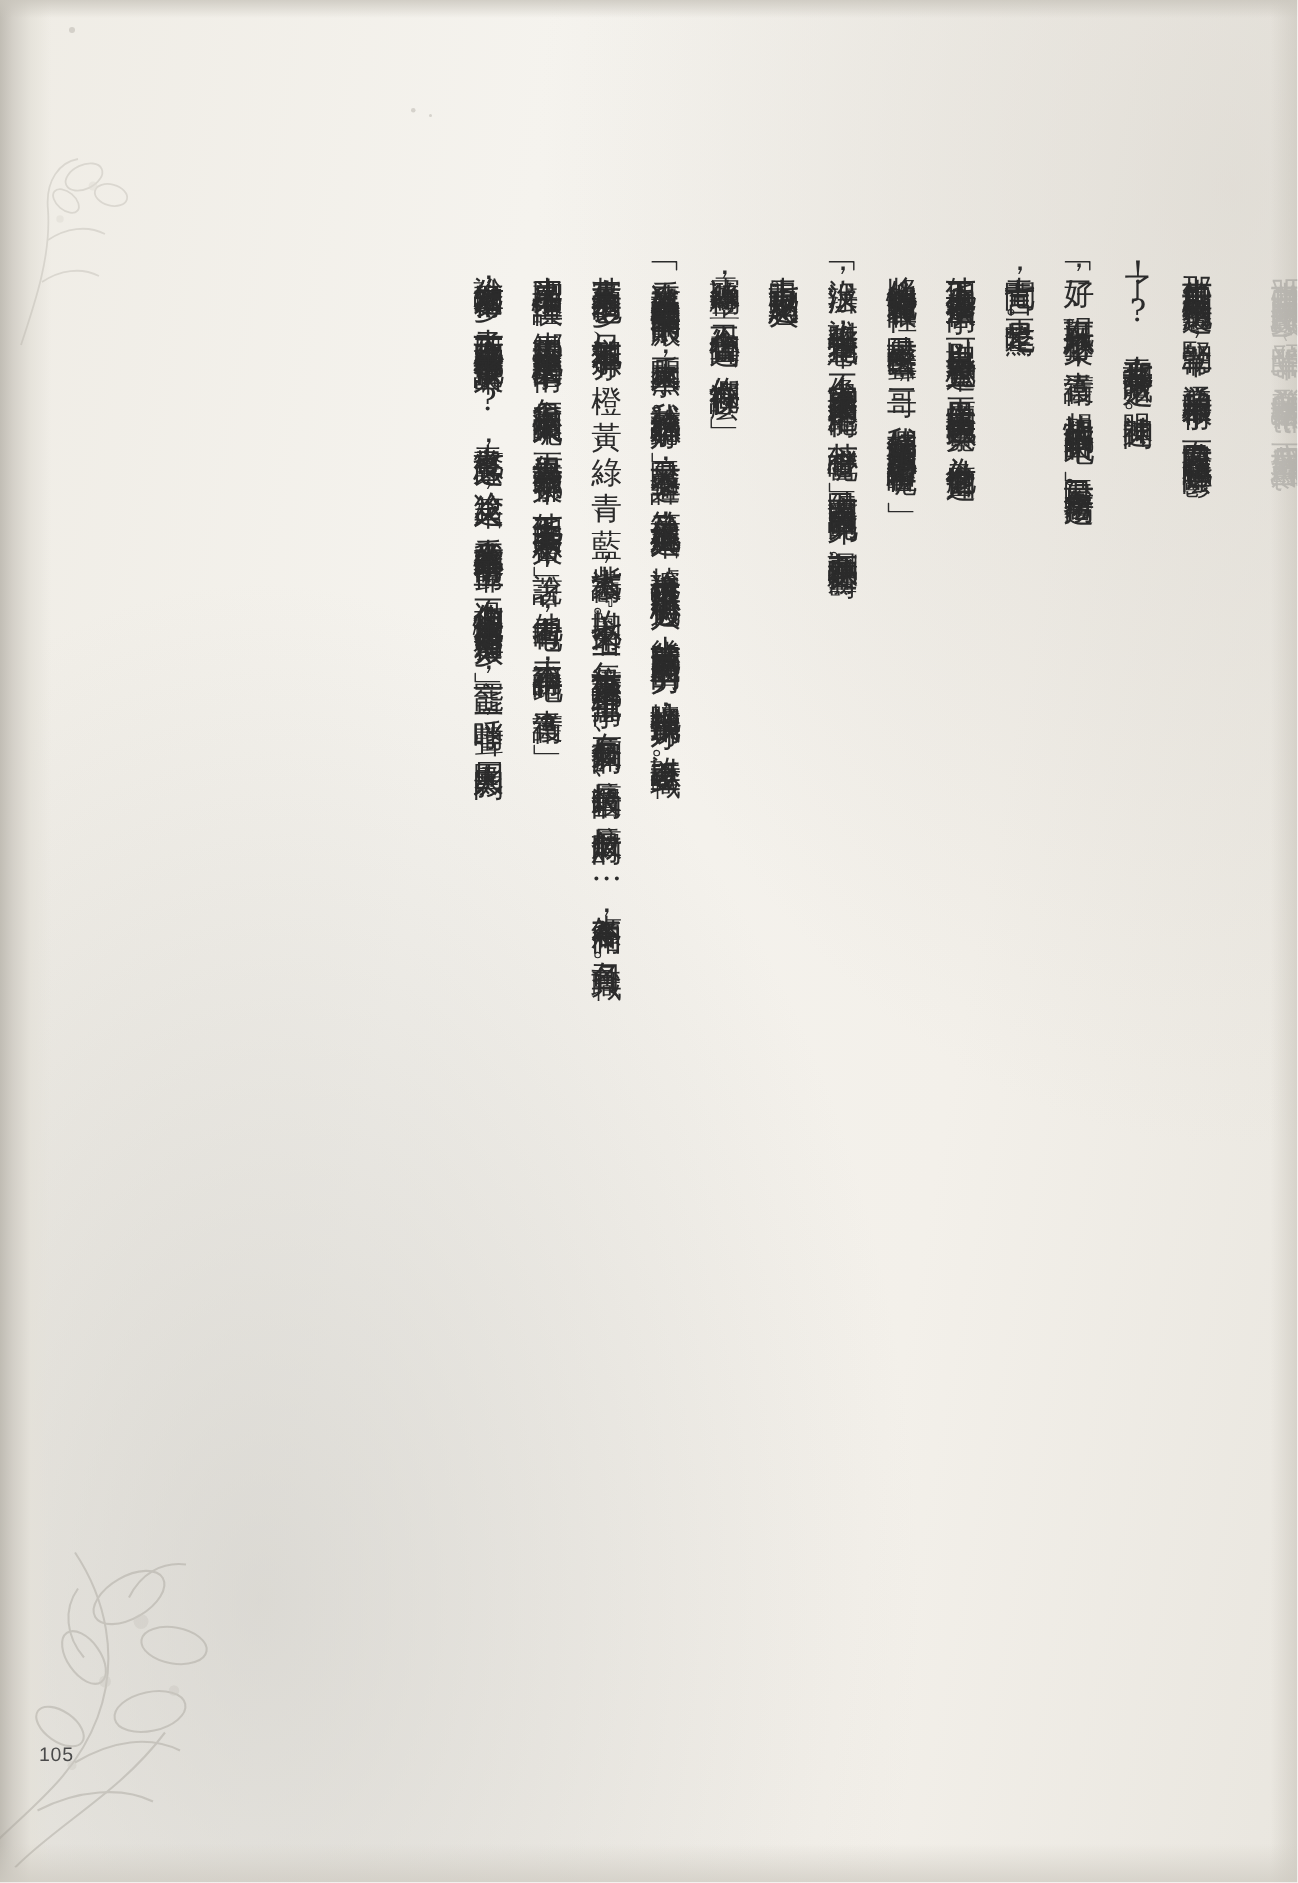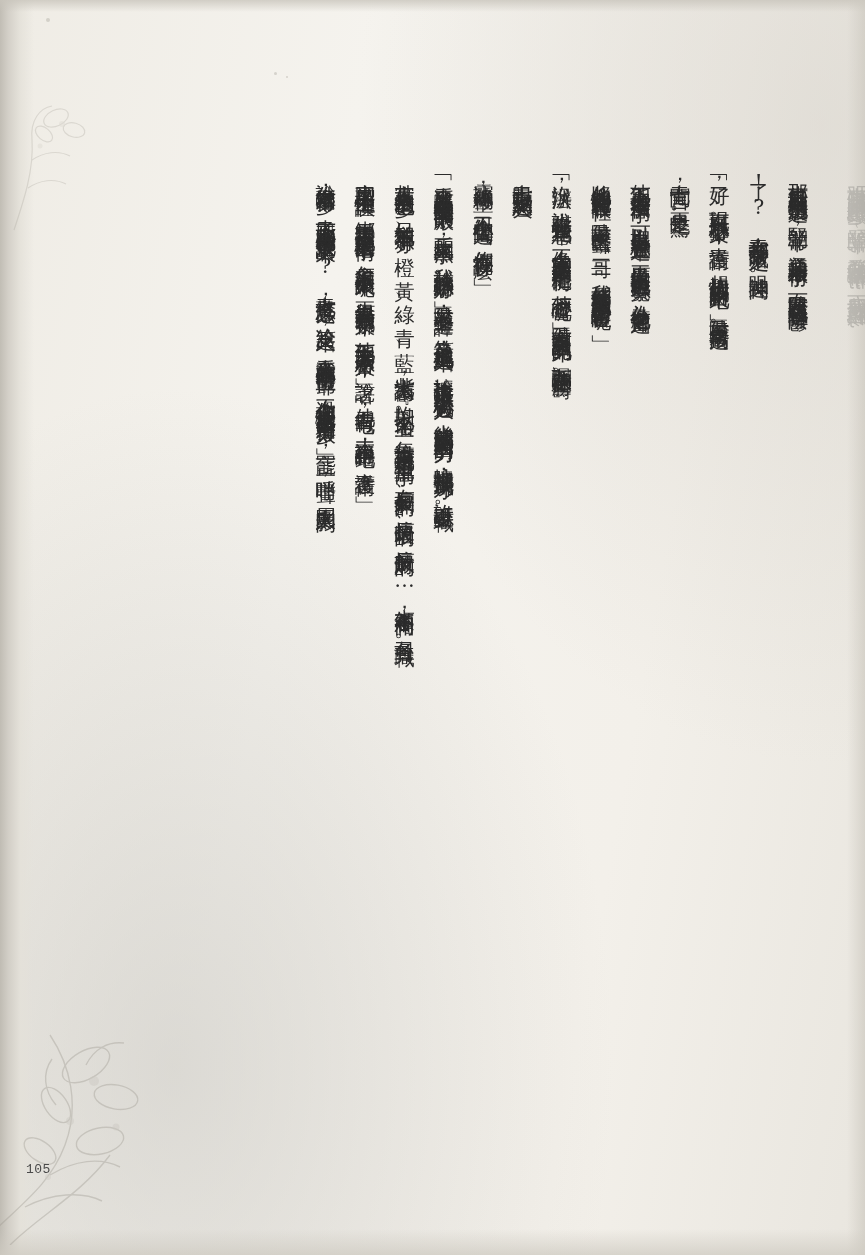--- a/index.html
+++ b/index.html
@@ -126,21 +126,21 @@
     transform-origin: right top;
     pointer-events: none;
   }
 
   .page-number {
     position: absolute;
     left: 26px;
     bottom: 78px;
     font-size: 13px;
     color: #4a4a4a;
-    font-family: Liberation Mono, monospace;
+    font-family: Liberation Sans, sans-serif;
     letter-spacing: 0.5px;
     margin-top: 12px;
   }
 
   .speck {
     position: absolute;
     border-radius: 50%;
     background: #b8b4ab;
     opacity: 0.5;
   }

